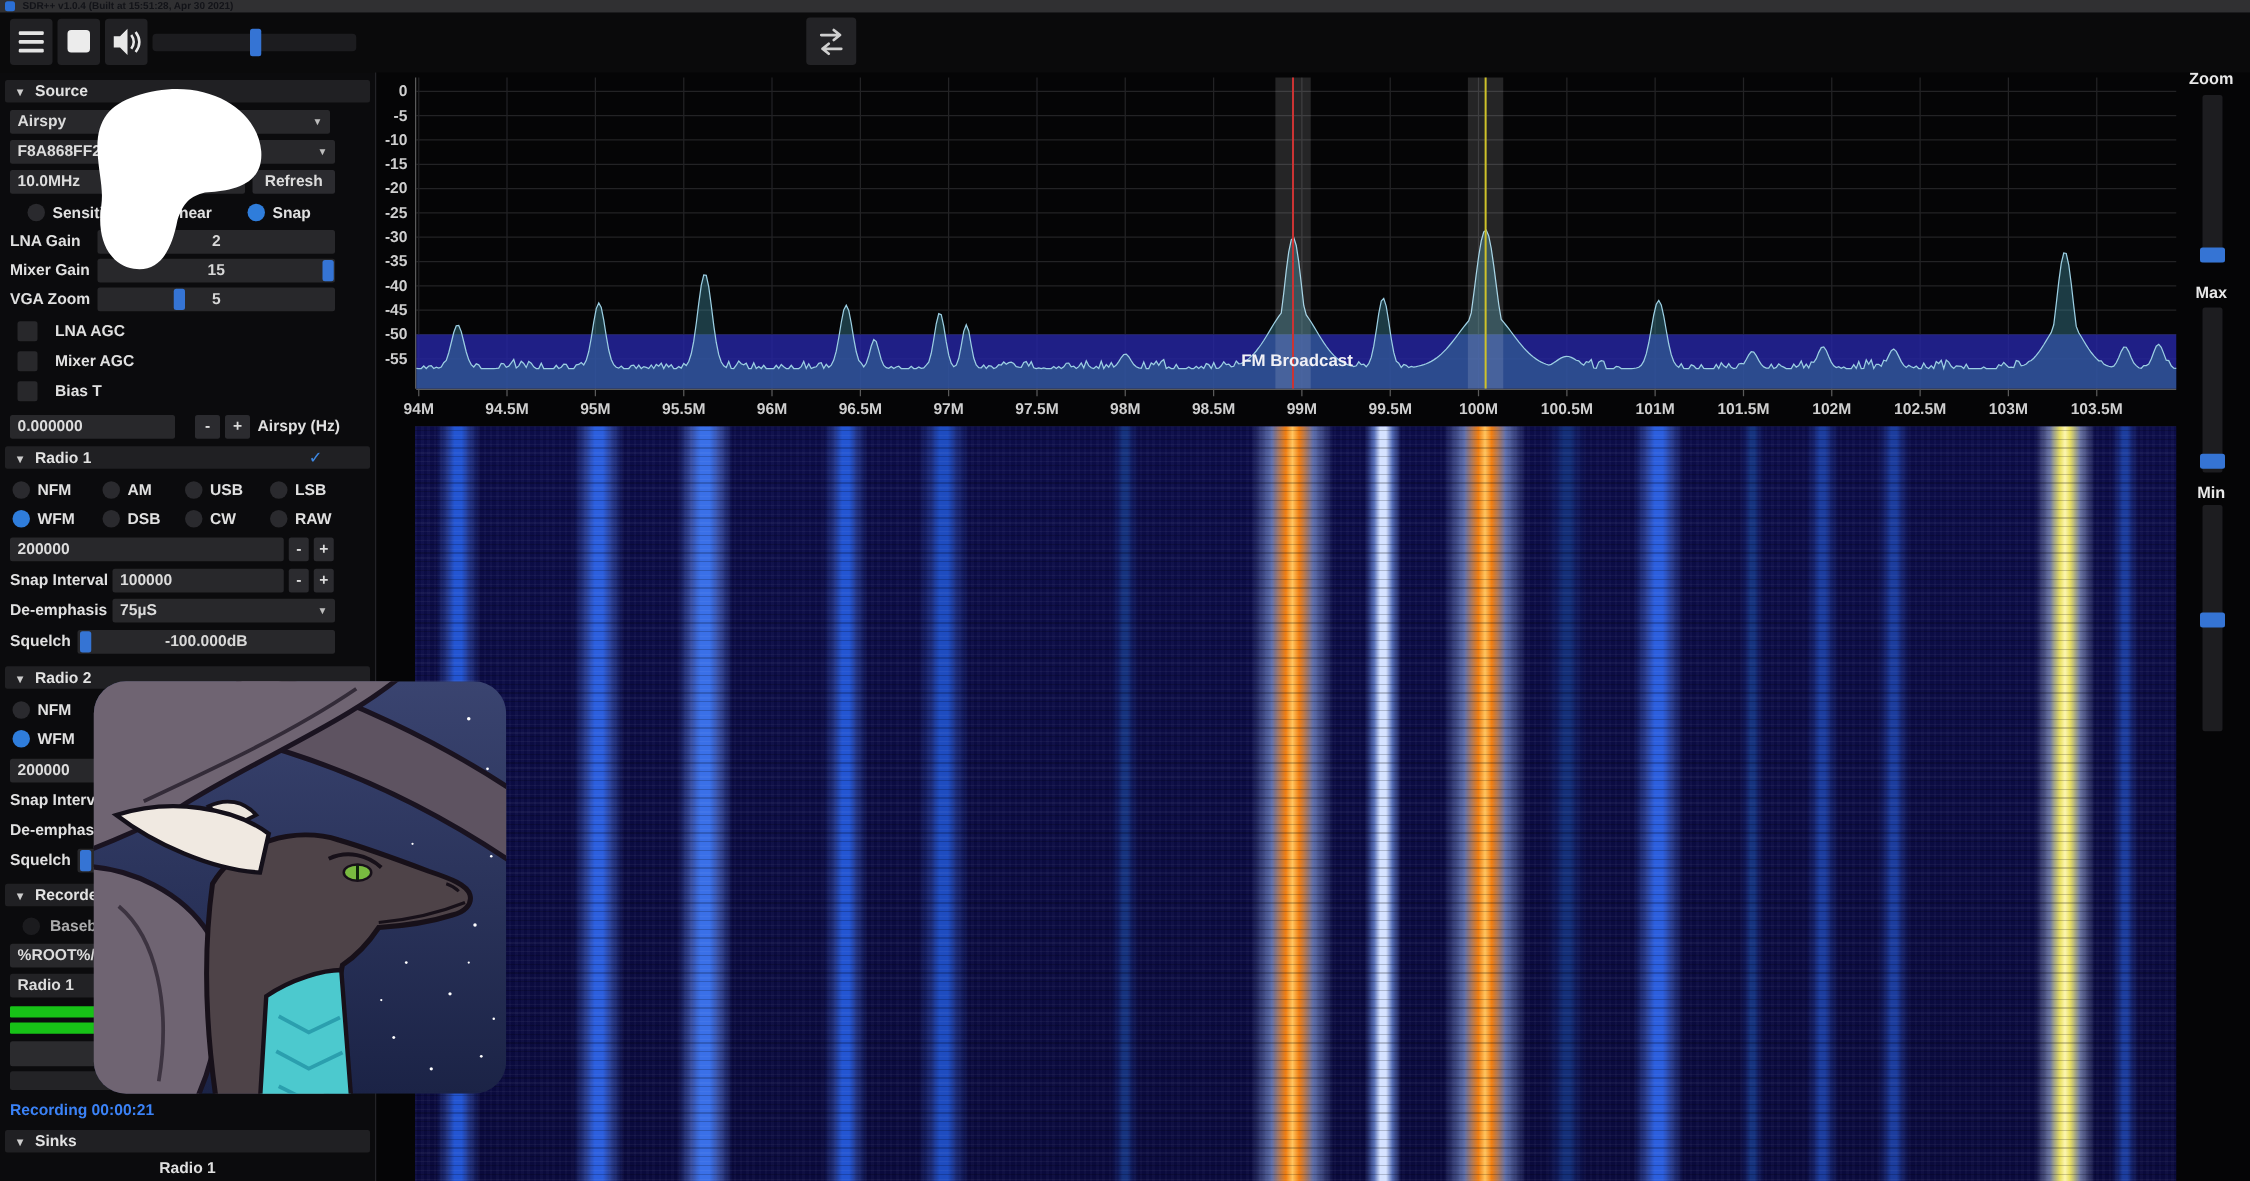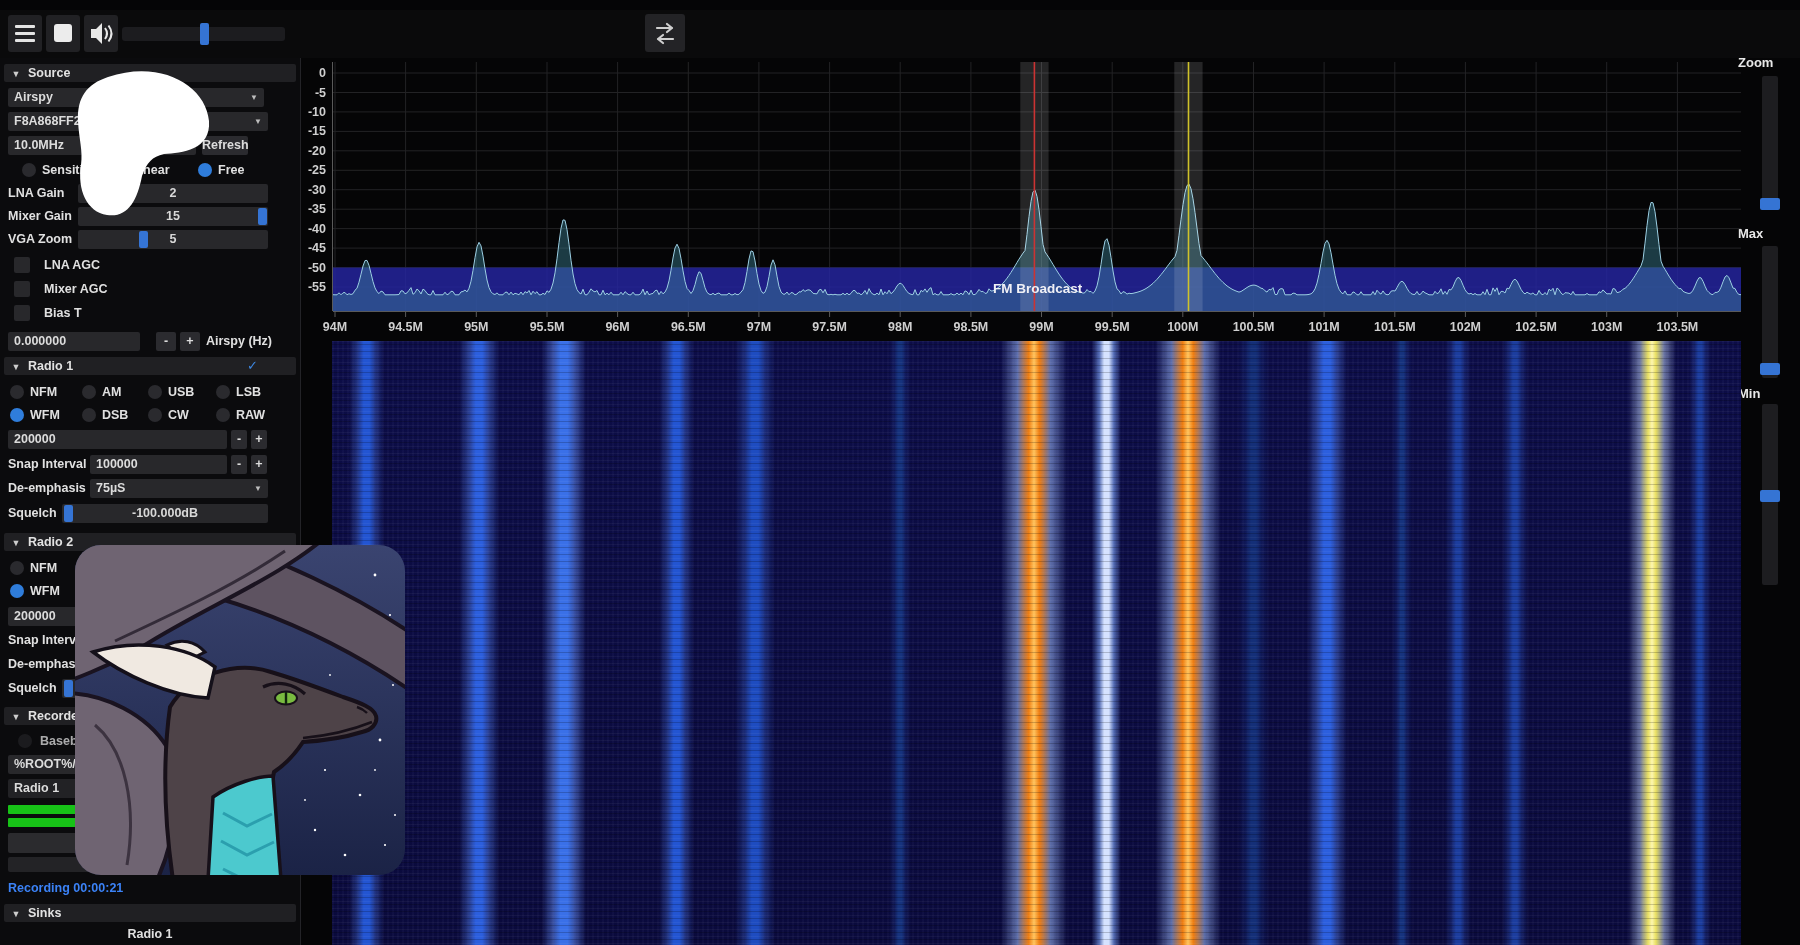--- a/index.html
+++ b/index.html
@@ -19,21 +19,21 @@
   .menu-lines{position:absolute;left:7px;top:10px;width:20px;}
   .menu-lines i{display:block;height:3px;background:#e4e4e4;margin-bottom:4px;border-radius:1px;}
   .stop-sq{position:absolute;left:8px;top:9px;width:18px;height:18px;background:#ececec;border-radius:3px;}
   .vol-track{position:absolute;left:122px;top:17px;width:163px;height:14px;background:#1c1c1f;border-radius:3px;}
   .vol-handle{position:absolute;left:78px;top:-4px;width:9px;height:22px;background:#3574d4;border-radius:2px;}
   .freq{position:absolute;left:300px;top:2px;font-size:35px;font-weight:500;letter-spacing:1px;color:#d6d6d6;white-space:nowrap;}
   .freq .dim{color:#474747;}
   .swapbtn{position:absolute;left:645px;top:4px;width:40px;height:38px;background:#232326;border-radius:3px;}
 
   
-  .rlabel{position:absolute;left:1738px;width:62px;color:#e8e8e8;font-size:13px;font-weight:700;}
+  .rlabel{position:absolute;left:1738px;width:62px;text-align:center;color:#e8e8e8;font-size:13px;font-weight:700;}
   .rtrack{position:absolute;left:1762px;width:16px;background:#1d1d20;border-radius:2px;}
   .rhandle{position:absolute;left:1760px;width:20px;height:12px;background:#3574d4;border-radius:2px;}
   .logo{position:absolute;left:1757px;top:11px;}
 
   
   .sidebar{position:absolute;left:0;top:57px;width:300px;height:888px;background:#0b0b0d;z-index:2;}
   .sdiv{position:absolute;left:300px;top:57px;width:1px;height:888px;background:#232327;z-index:2;}
   .hdr{position:absolute;left:4px;width:292px;height:18px;background:#202023;border-radius:2px;color:#e2e2e2;
        font-size:12.5px;font-weight:700;line-height:18px;}
   .hdr .tri{display:inline-block;width:24px;text-align:center;font-size:9px;color:#cdcdcd;}
@@ -68,20 +68,24 @@
       background:repeating-linear-gradient(90deg,rgba(255,255,255,0.025) 0 2px,rgba(0,0,0,0.04) 2px 5px);}
   .streak{position:absolute;top:0;height:100%;}
 
   .overlay{position:absolute;z-index:40;}
 </style>
 </head>
 <body>
 
 <div id="app">
 
+  <div class="titlebar">
+    <span class="appicon"></span>
+    <span class="ttext">SDR++ v1.0.4 (Built at 15:51:28, Apr 30 2021)</span>
+  </div>
 
   <div class="toolbar">
     <div class="tbtn" style="left:8px">
       <span class="menu-lines">
           <i></i>
           <i></i>
           <i></i>
         </span>
     </div>
     <div class="tbtn" style="left:46px">
@@ -137,29 +141,29 @@
       <span class="pad">Airspy</span>
       <span class="dd-arrow">▼</span>
     </div>
     <div class="cell" style="top:112px;left:8px;width:260px">
       <span class="pad">F8A868FF29...</span>
       <span class="dd-arrow">▼</span>
     </div>
     <div class="cell" style="top:136px;left:8px;width:188px">
       <span class="pad">10.0MHz</span>
     </div>
-    <div class="btn" style="top:136px;left:202px;width:46px">Refresh</div>
+    <div class="btn" style="top:136px;left:202px;width:66px">Refresh</div>
 
     <div class="rowwrap" style="top:161px">
       <span class="radio" style="left:22px"></span>
       <span class="lbl" style="left:42px;top:0">Sensitive</span>
       <span class="radio" style="left:112px"></span>
       <span class="lbl" style="left:132px;top:0">Linear</span>
       <span class="radio sel" style="left:198px"></span>
-      <span class="lbl" style="left:218px;top:0">Free</span>
+      <span class="lbl" style="left:218px;top:0">Snap</span>
     </div>
 
     <div class="rowwrap" style="top:184px">
       <span class="lbl" style="left:8px">LNA Gain</span>
       <div class="slider-cell">
         <div class="handle" style="left: 26px;"></div>
         <span class="sval">2</span>
       </div>
     </div>
     <div class="rowwrap" style="top:207px">

